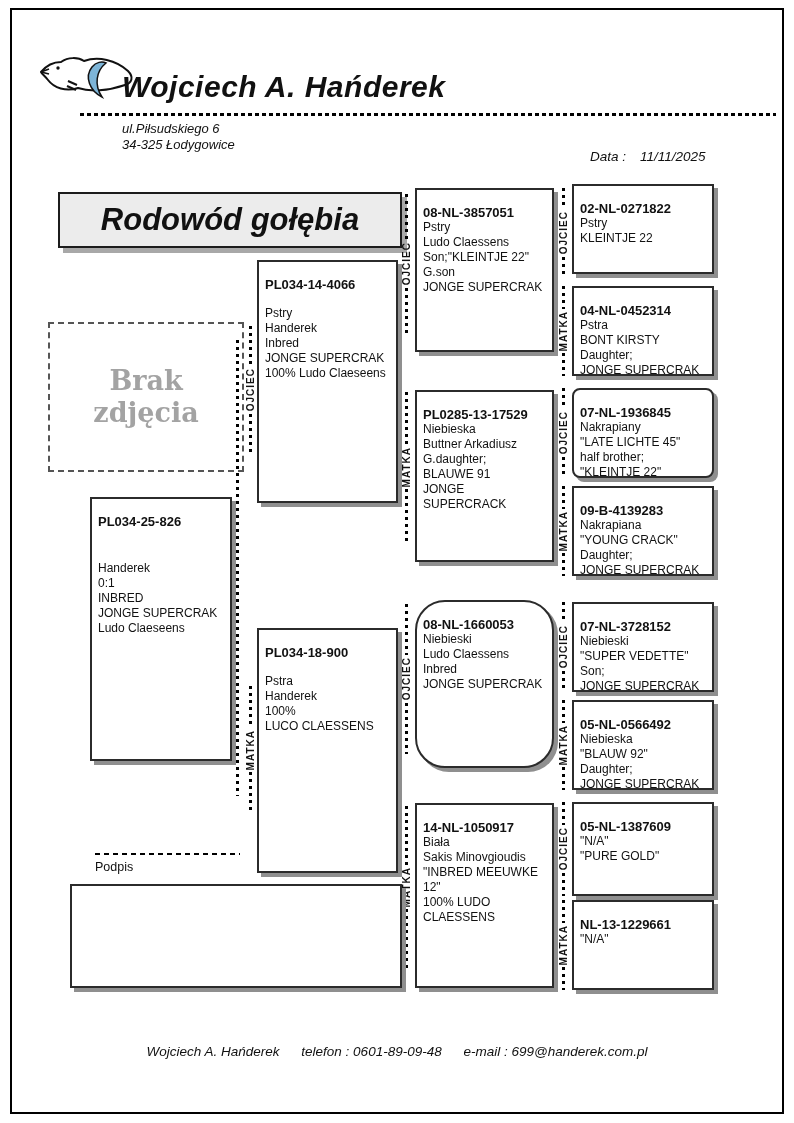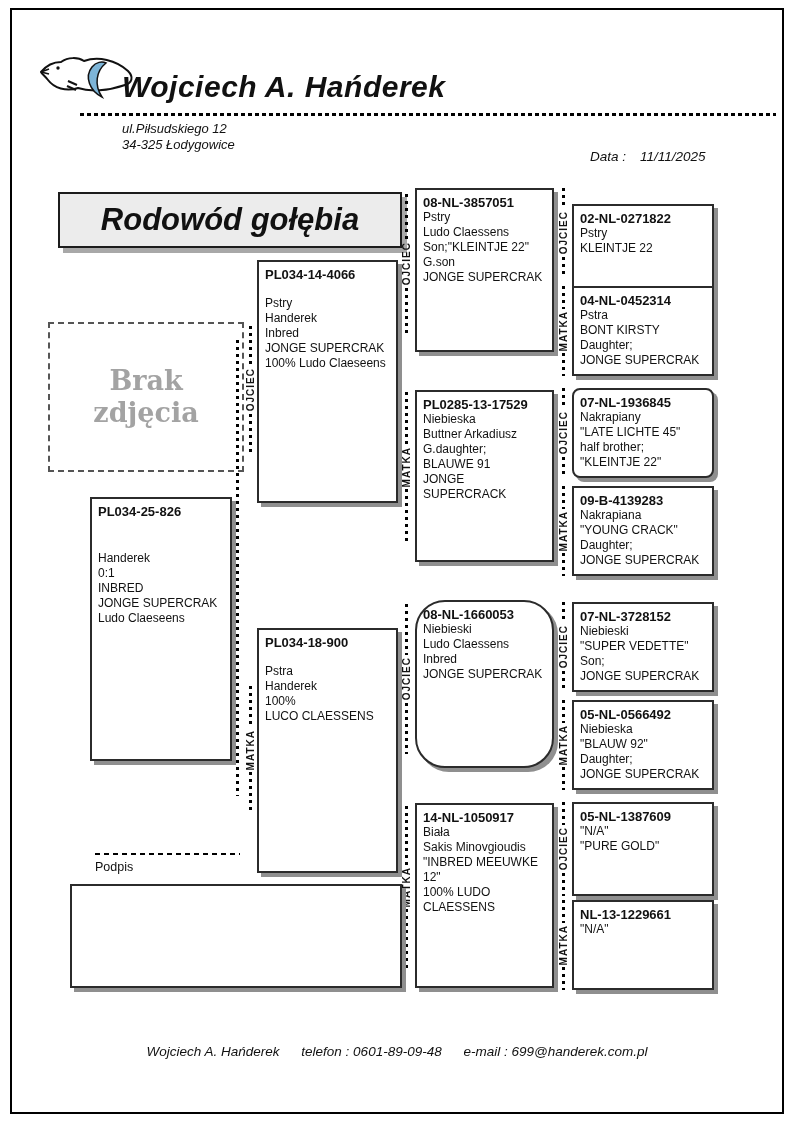--- a/index.html
+++ b/index.html
@@ -24,21 +24,21 @@
 
   
   #photo-box{left:48px;top:322px;width:192px;height:146px;border:2px dashed #555;
              display:flex;align-items:center;justify-content:center;text-align:center;}
   #photo-box span{font-family:"DejaVu Serif",serif;font-weight:bold;font-size:27px;
                   color:#a3a3a3;width:130px;line-height:32px;}
 
   
   .box{position:absolute;background:#fff;border:2px solid #2b2b2b;box-shadow:4px 4px 0 #8f8f8f;
        padding:5px 6px;font-size:12px;line-height:15px;}
-  .box .ring{font-weight:bold;font-size:13px;}
+  .box .ring{font-weight:bold;font-size:13px;margin-top:10px;}
   .gap-xl .ring{margin-bottom:32px;}
   .gap-md .ring{margin-bottom:14px;}
 
   
   .vlabel{position:absolute;display:flex;flex-direction:column;align-items:center;width:14px;}
   .vdash{width:3px;flex:1;background:repeating-linear-gradient(to bottom,#000 0 3px,transparent 3px 7px);}
   .vtext{writing-mode:vertical-rl;transform:rotate(180deg);font-weight:bold;font-size:10px;
          letter-spacing:1px;margin:2px 0;white-space:nowrap;}
   .vline{position:absolute;width:3px;
          background:repeating-linear-gradient(to bottom,#000 0 3px,transparent 3px 7px);}
@@ -62,21 +62,21 @@
 
   <svg class="abs" style="left:38px;top:55px;" width="100" height="72" viewBox="0 0 100 72">
     <path d="M3 17 C8 11 15 7 23 7 C30 2 40 2 46 6 C60 1 78 5 90 16 C96 22 94 28 87 30 C70 36 52 37 40 33 C28 37 16 33 10 25 C7 21 4 19 3 17 Z" fill="#fff" stroke="#111" stroke-width="2" stroke-linejoin="round"></path>
     <path d="M3 17 L11 14 M3 17 L11 19" stroke="#111" stroke-width="1.6" fill="none"></path>
     <circle cx="20" cy="13" r="1.7" fill="#111"></circle>
     <path d="M68 8 C58 16 56 30 64 42 C52 36 46 22 54 12 C58 7 64 6 68 8 Z" stroke="#111" stroke-width="1.5" fill="#7db5d8"></path>
     <path d="M30 26 l9 4 M29 31 l9 4" stroke="#111" stroke-width="2"></path>
   </svg>
   <div class="abs" id="owner-name">Wojciech A. Hańderek</div>
   <div class="abs" id="name-rule"></div>
-  <div class="abs addr" style="top:121px;">ul.Piłsudskiego 12</div>
+  <div class="abs addr" style="top:121px;">ul.Piłsudskiego 6</div>
   <div class="abs addr" style="top:137px;">34-325 Łodygowice</div>
   <div class="abs" id="date-line">
     <span>Data :</span><span class="dval">11/11/2025</span>
   </div>
 
   <div class="abs" id="photo-box">
     <span>Brak zdjęcia</span>
   </div>
 
   <div class="abs" id="title-box">
@@ -145,21 +145,21 @@
   <div class="box" style="left:415px;top:803px;width:123px;height:171px;">
     <div class="ring">14-NL-1050917</div>
     <div>
         <div>Biała</div>
         <div>Sakis Minovgioudis</div>
         <div>"INBRED MEEUWKE 12"</div>
         <div>100% LUDO CLAESSENS</div>
       </div>
   </div>
 
-  <div class="box" style="left:572px;top:204px;width:126px;height:76px;">
+  <div class="box" style="left:572px;top:184px;width:126px;height:76px;">
     <div class="ring">02-NL-0271822</div>
     <div>
         <div>Pstry</div>
         <div>KLEINTJE 22</div>
       </div>
   </div>
   <div class="box" style="left:572px;top:286px;width:126px;height:76px;">
     <div class="ring">04-NL-0452314</div>
     <div>
         <div>Pstra</div>

